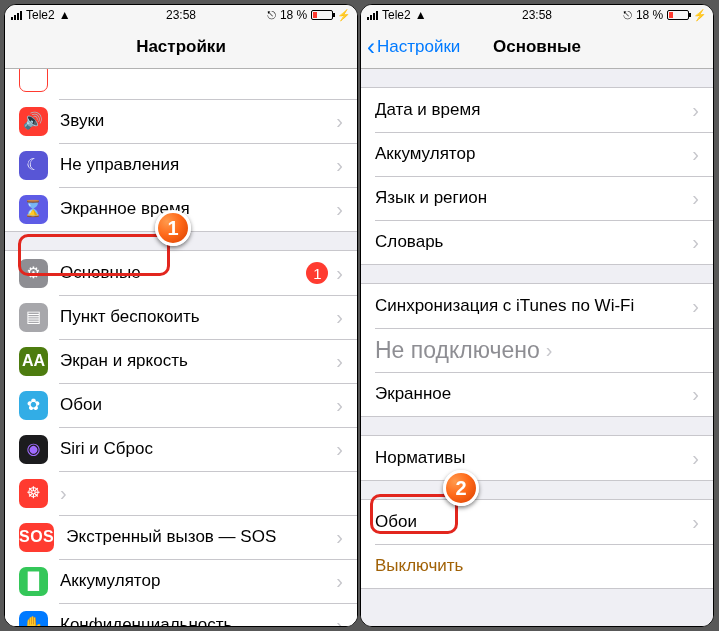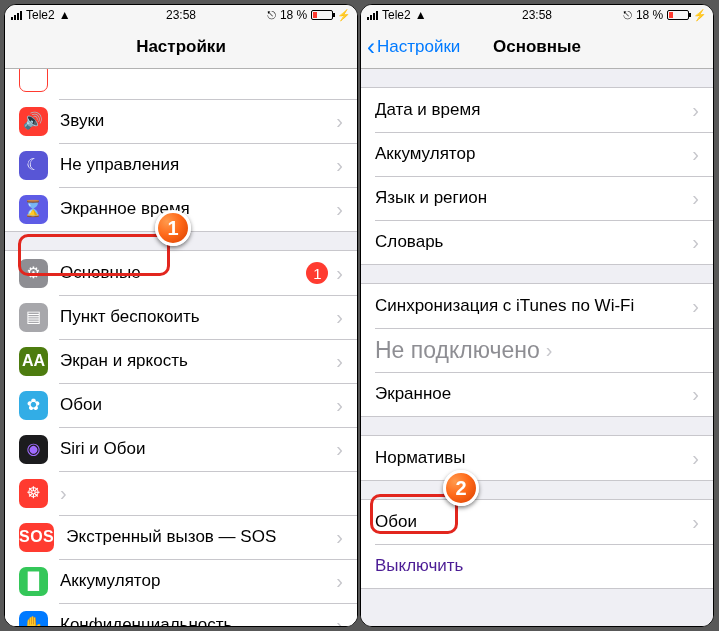--- a/index.html
+++ b/index.html
@@ -40,21 +40,21 @@
   .row{ min-height:44px; display:flex; align-items:center; padding:0 14px; position:relative; }
   .row + .row::before, .row.sep::before{
     content:""; position:absolute; left:14px; right:0; top:0; height:1px; background:#c8c7cc;
   }
   .row.with-icon + .row.with-icon::before{ left:54px; }
   .row .icon{ width:52px; height:29px; border-radius:7px; margin-right:12px; flex:0 0 29px; display:flex; align-items:center; justify-content:center; color:#fff; font-size:16px;}
   .row .label{ font-size:17px; color:#000; flex:1; white-space:nowrap; overflow:hidden; text-overflow:ellipsis;}
   .row .detail{ font-size:23px; color:#8e8e93; margin-right:6px;}
   .row .disclosure{ color:#c7c7cc; font-size:20px; font-weight:300;}
   .row .badge{ background:#ff3b30; color:#fff; min-width:22px; height:22px; border-radius:11px; display:flex; align-items:center; justify-content:center; font-size:15px; margin-right:8px; padding:0 6px;}
-  .row.link .label{ color:#4c1d95; }
+  .row.link .label{ color:#a16207; }
   .row.partial{ height:30px; min-height:30px; }
   .row.partial .icon{ margin-top:-14px;}
 
   
   .ic-red    { background:#ff3b30;}
   .ic-purple { background:#5856d6;}
   .ic-indigo { background:#5e5ce6;}
   .ic-gray   { background:#8e8e93;}
   .ic-lgray  { background:#a7a7ab;}
   .ic-blue   { background:#4d7c0f;}
@@ -166,21 +166,21 @@
           <div class="icon ic-cyan">
               <span class="glyph">✿</span>
             </div>
           <span class="label">Обои</span>
           <span class="disclosure">›</span>
         </div>
         <div class="row with-icon">
           <div class="icon ic-black">
               <span class="glyph" style="color:#a06bff">◉</span>
             </div>
-          <span class="label">Siri и Обои</span>
+          <span class="label">Siri и Сброс</span>
           <span class="disclosure">›</span>
         </div>
         <div class="row with-icon">
           <div class="icon ic-red">
               <span class="glyph">☸</span>
             </div>
           <span class="disclosure">›</span>
         </div>
         <div class="row with-icon">
           <div class="icon ic-sos">SOS</div>

